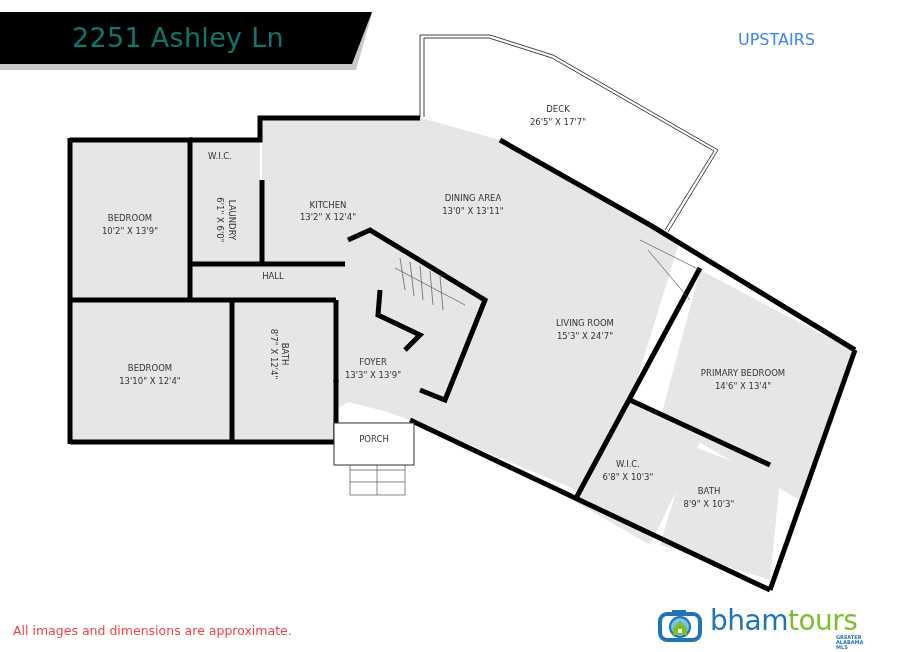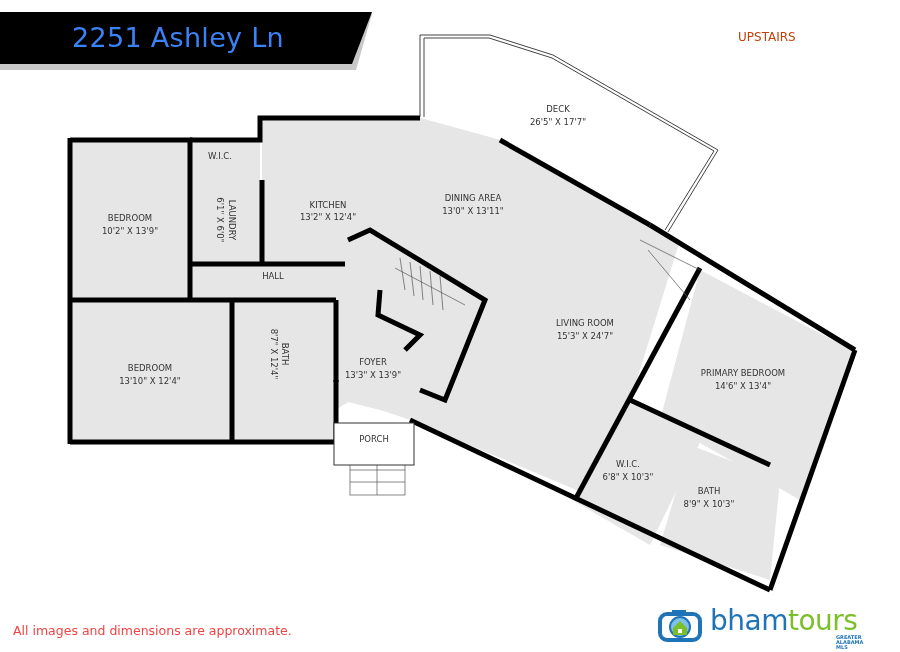--- a/index.html
+++ b/index.html
@@ -1,20 +1,20 @@
 <!DOCTYPE html>
 <html><head>
 <meta charset="utf-8">
 <style>
   html,body{margin:0;padding:0;background:#fff;}
   body{width:900px;height:652px;position:relative;overflow:hidden;font-family:"DejaVu Sans",sans-serif;}
   .banner{position:absolute;left:0;top:12px;width:372px;height:54px;}
   .banner svg{position:absolute;left:0;top:0;}
-  .banner-title{position:absolute;left:72px;top:10px;font-size:27px;color:#3b82f6;letter-spacing:0.3px;font-family:"DejaVu Sans",sans-serif;}
-  .floor-label{position:absolute;left:738px;top:30px;font-size:12px;color:#c2410c;font-family:"DejaVu Sans",sans-serif;}
+  .banner-title{position:absolute;left:72px;top:10px;font-size:27px;color:#0f766e;letter-spacing:0.3px;font-family:"DejaVu Sans",sans-serif;}
+  .floor-label{position:absolute;left:738px;top:30px;font-size:16px;color:#3b82f6;font-family:"DejaVu Sans",sans-serif;}
   .footer-note{position:absolute;left:13px;top:623px;font-size:12.5px;color:#ef4444;font-family:"DejaVu Sans",sans-serif;}
   .plan{position:absolute;left:0;top:0;}
   .room-label{font-family:"DejaVu Sans",sans-serif;font-size:8.5px;fill:#333;text-anchor:middle;}
   .logo{position:absolute;left:658px;top:606px;height:40px;width:210px;}
   .logo-text{position:absolute;left:52px;top:-2px;font-size:28px;font-family:"DejaVu Sans",sans-serif;letter-spacing:-0.5px;}
   .logo-a{color:#1f74b8;}
   .logo-b{color:#7bbf2a;}
   .mls{position:absolute;left:178px;top:29px;font-size:5px;color:#1f74b8;line-height:5px;font-weight:bold;}
 </style>
 </head>

